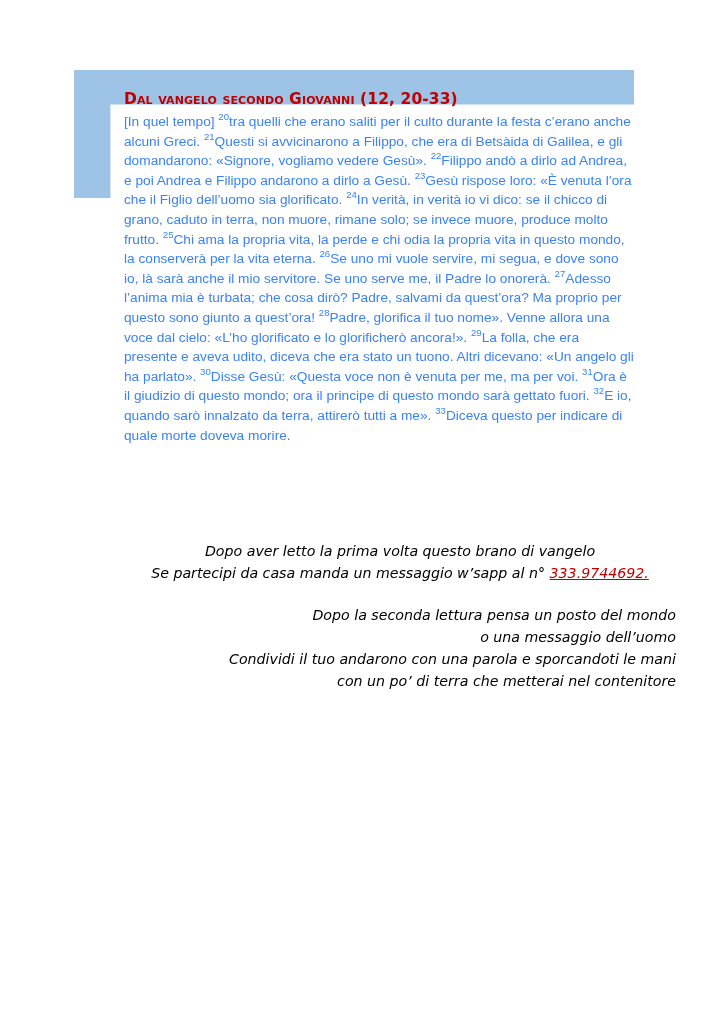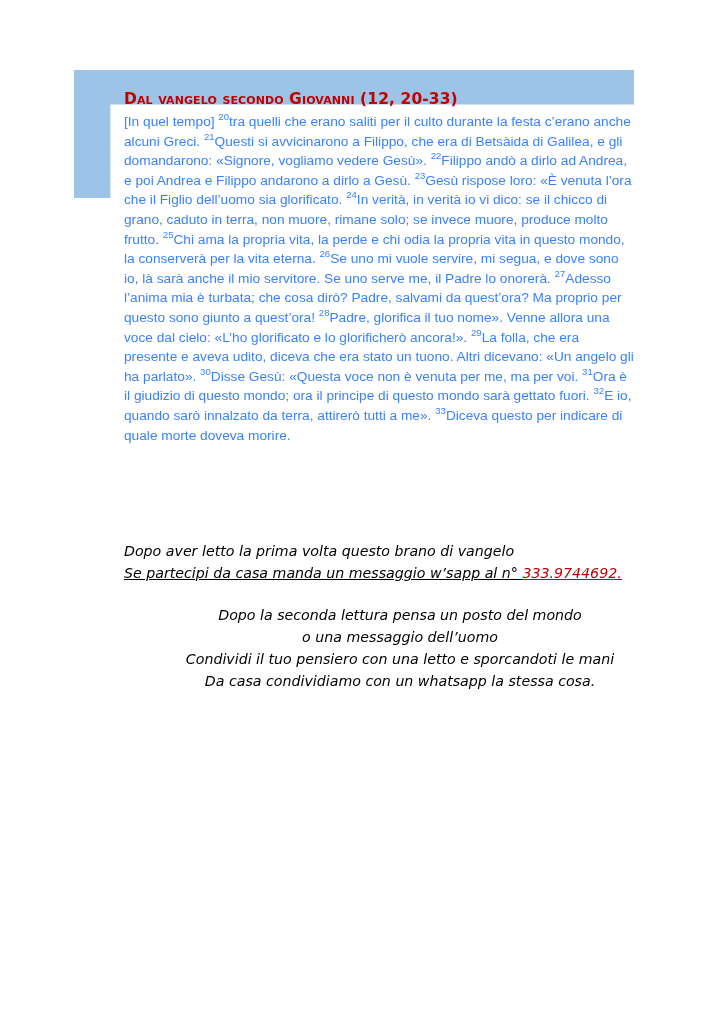--- a/index.html
+++ b/index.html
@@ -73,32 +73,31 @@
     left: 124px;
     top: 540px;
     width: 552px;
     font-family: "DejaVu Sans", sans-serif;
     font-size: 14.2px;
     line-height: 22px;
     color: #000000;
     font-style: italic;
   }
   .block-1 {
-    text-align: left;
+    text-align: center;
     margin-bottom: 20px;
   }
   .block-2 {
-    text-align: center;
+    text-align: right;
   }
   .phone {
     color: #c00000;
     text-decoration: underline;
   }
   .underline-line {
-    text-decoration: underline;
   }
 </style>
 </head>
 <body>
 
 <div class="blue-banner"></div>
 
 <div class="page">
 
   <div class="title">
@@ -109,18 +108,18 @@
 
   <div class="instructions">
     <div class="block-1">
       <div>Dopo aver letto la prima volta questo brano di vangelo</div>
       <div class="underline-line"><span>Se partecipi da casa manda un messaggio w’sapp al n° </span><span class="phone">333.9744692.</span></div>
     </div>
 
     <div class="block-2">
       <div>Dopo la seconda lettura pensa un posto del mondo</div>
       <div>o una messaggio dell’uomo</div>
-      <div>Condividi il tuo pensiero con una letto e sporcandoti le mani</div>
-      <div>Da casa condividiamo con un whatsapp la stessa cosa.</div>
+      <div>Condividi il tuo andarono con una parola e sporcandoti le mani</div>
+      <div>con un po’ di terra che metterai nel contenitore</div>
     </div>
   </div>
 
 </div>
 
 </body></html>

